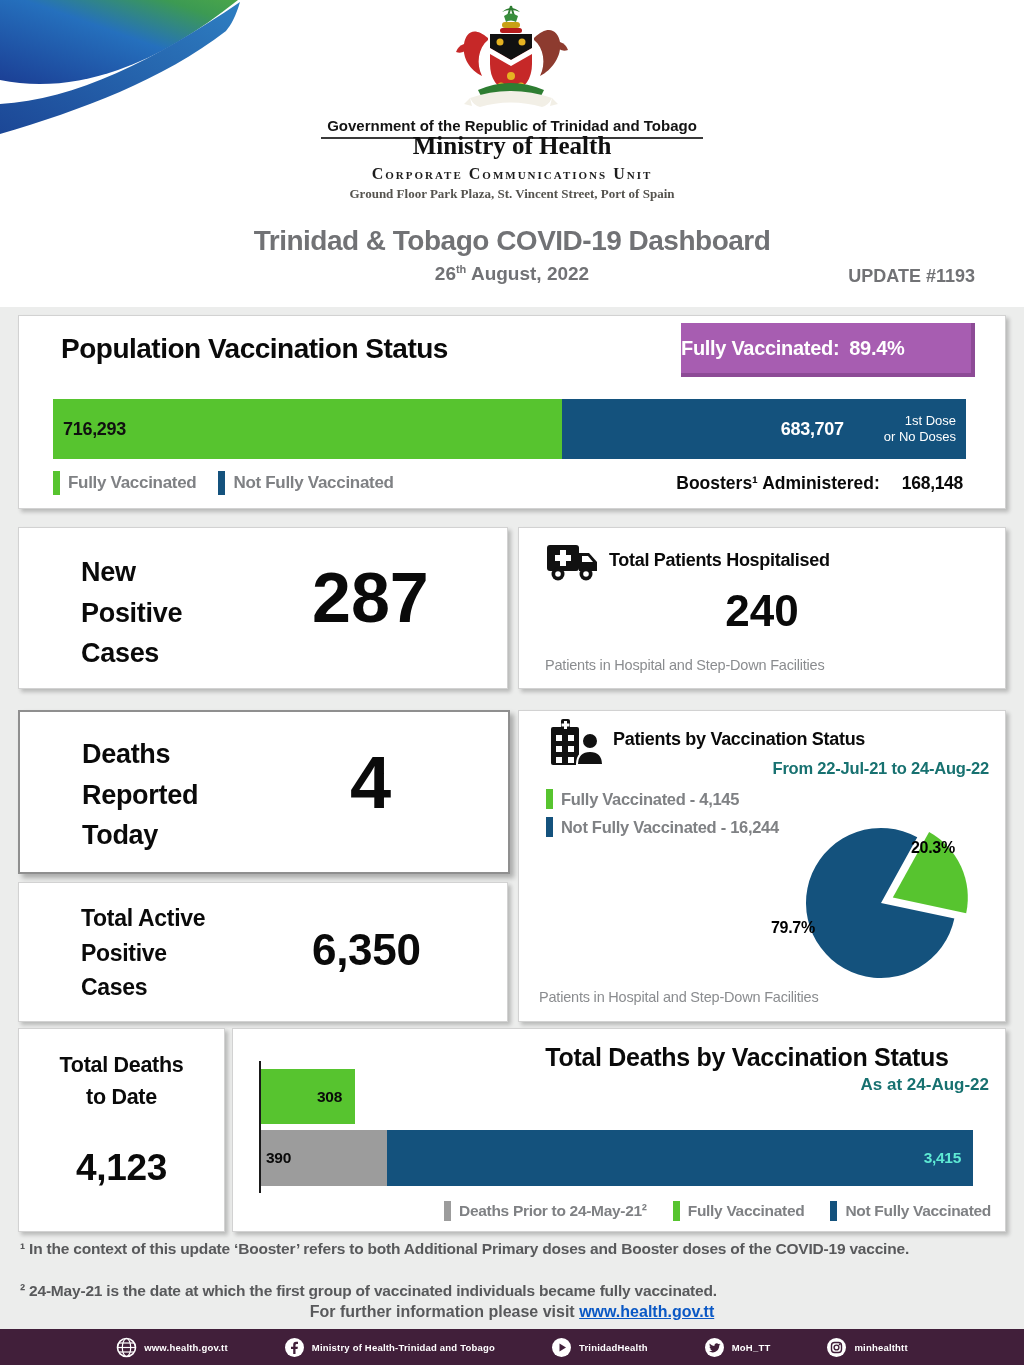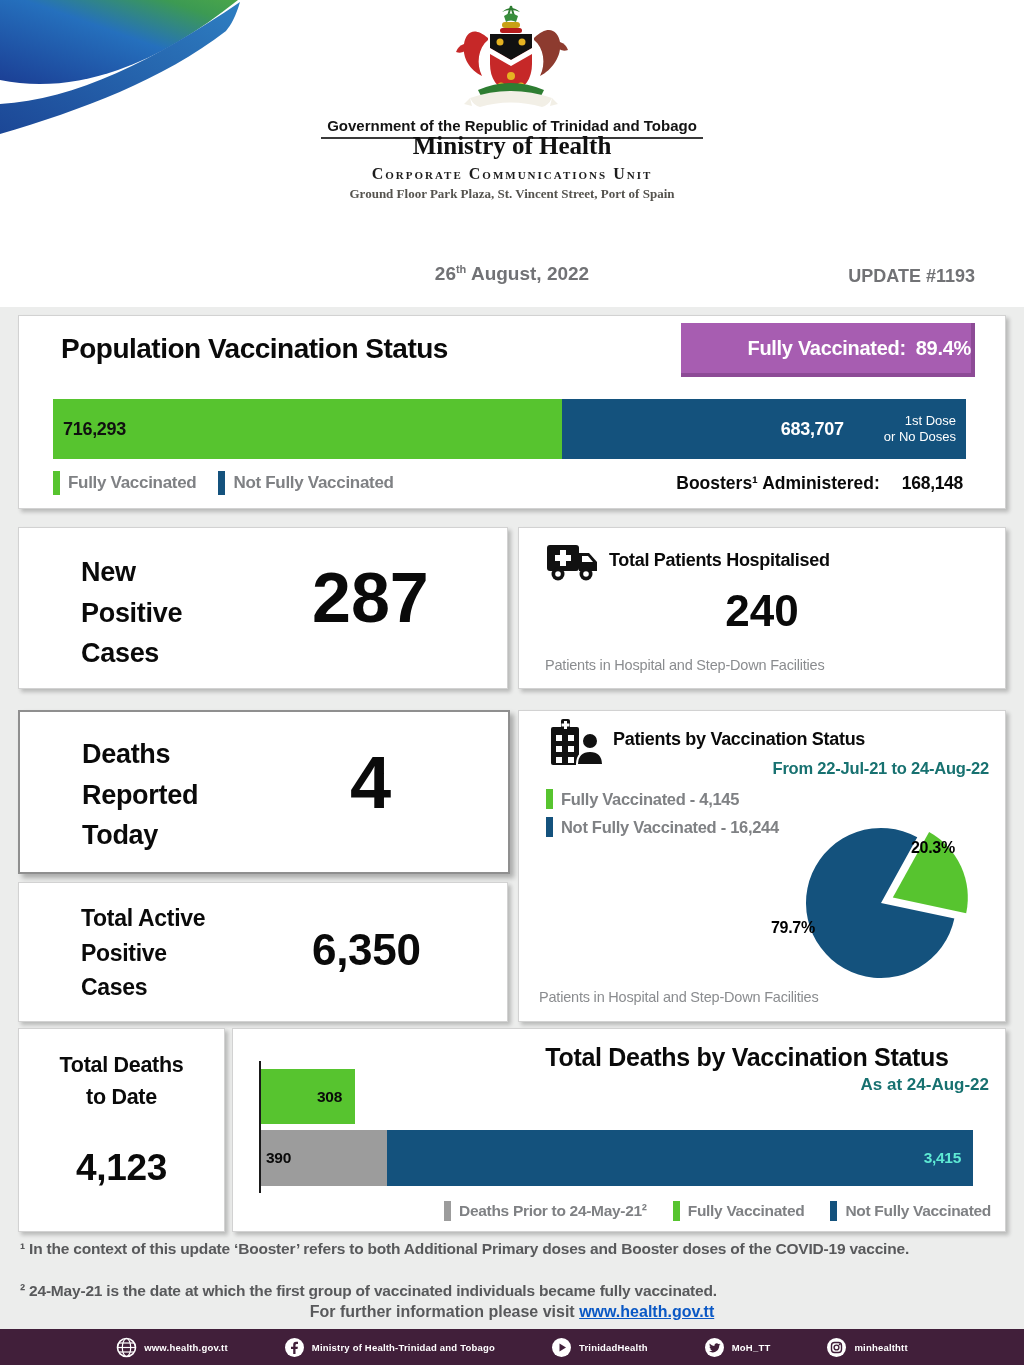--- a/index.html
+++ b/index.html
@@ -27,21 +27,21 @@
         font-size:28px;font-weight:bold;color:#717275;letter-spacing:-0.5px;}
   .date-line{position:absolute;top:263px;left:0;width:1024px;text-align:center;
         font-size:19px;font-weight:bold;color:#717275;}
   .date-line sup{font-size:11px;}
   .update{position:absolute;top:266px;right:49px;font-size:18px;font-weight:bold;color:#717275;}
 
   
   .pop-title{position:absolute;left:42px;top:17px;font-size:28px;font-weight:bold;color:#0a0a0a;letter-spacing:-0.5px;}
   .badge{position:absolute;left:662px;top:7px;width:290px;height:50px;background:#a75db1;
         border-right:4px solid #8d4b96;border-bottom:4px solid #8d4b96;
-        display:flex;align-items:center;justify-content:flex-end;gap:10px;}
+        display:flex;align-items:center;justify-content:flex-start;gap:10px;}
   .badge span{color:#ffffff;font-weight:bold;font-size:20px;letter-spacing:-0.3px;}
   .pop-bar{position:absolute;left:34px;top:83px;width:913px;height:60px;display:flex;}
   .seg-green{background:#57c42f;display:flex;align-items:center;}
   .seg-green span{color:#101010;font-weight:bold;font-size:18px;margin-left:10px;}
   .seg-blue{background:#14527d;flex:1;display:flex;align-items:center;justify-content:flex-end;}
   .seg-blue .val{color:#ffffff;font-weight:bold;font-size:18px;margin-right:40px;}
   .firstdose{color:#ffffff;font-size:13px;text-align:right;margin-right:10px;line-height:1.25;}
   .legend-row{position:absolute;left:34px;top:155px;display:flex;align-items:center;}
   .swatch{display:inline-block;width:7px;height:24px;margin-right:8px;}
   .sw-sm{display:inline-block;width:7px;height:20px;margin-right:8px;}
@@ -145,20 +145,21 @@
     </g>
   </svg>
 
   <div class="gov-line">
     <span>Government of the Republic of Trinidad and Tobago</span>
   </div>
   <div class="ministry">Ministry of Health</div>
   <div class="ccu">Corporate Communications Unit</div>
   <div class="address">Ground Floor Park Plaza, St. Vincent Street, Port of Spain</div>
 
+  <div class="main-title">Trinidad &amp; Tobago COVID-19 Dashboard</div>
   <div class="date-line"><span>26</span><sup>th</sup><span> August, 2022</span></div>
   <div class="update">UPDATE #1193</div>
 
   <div class="card" style="left:18px;top:315px;width:986px;height:192px;">
     <div class="pop-title">Population Vaccination Status</div>
     <div class="badge">
       <span>Fully Vaccinated:</span>
       <span>89.4%</span>
     </div>
     <div class="pop-bar">

